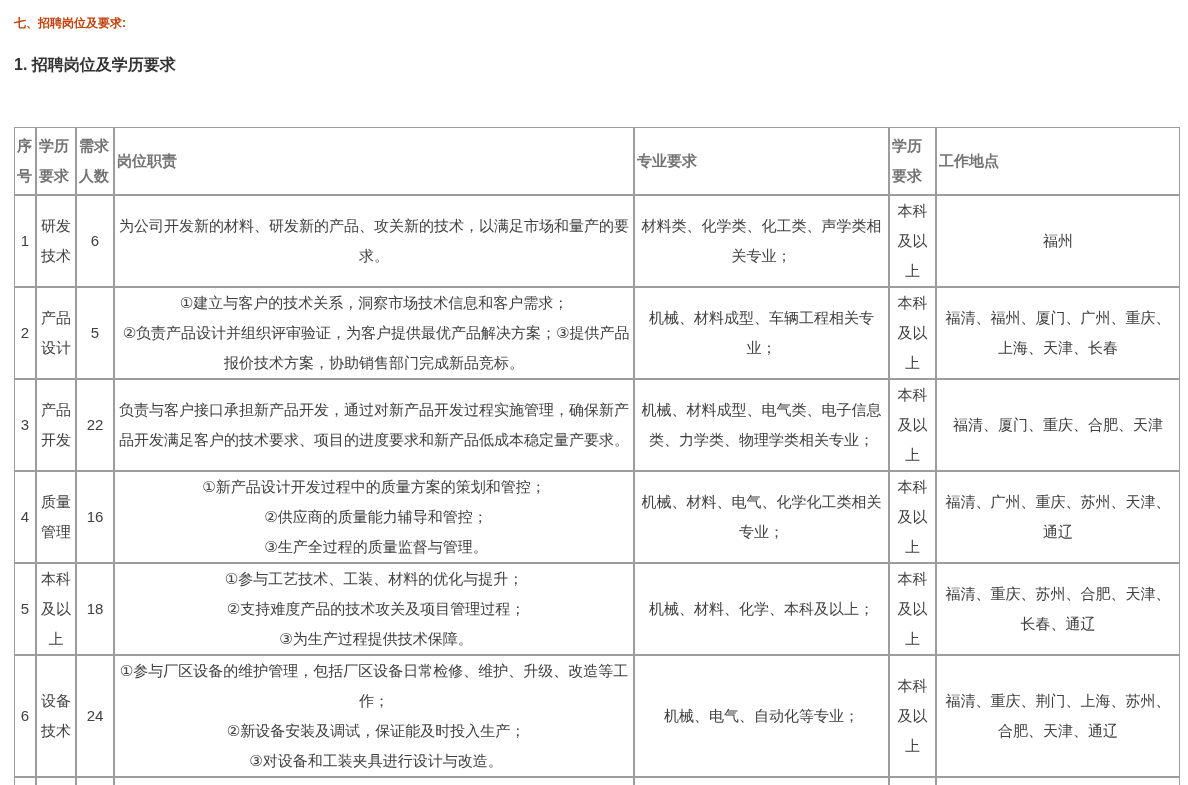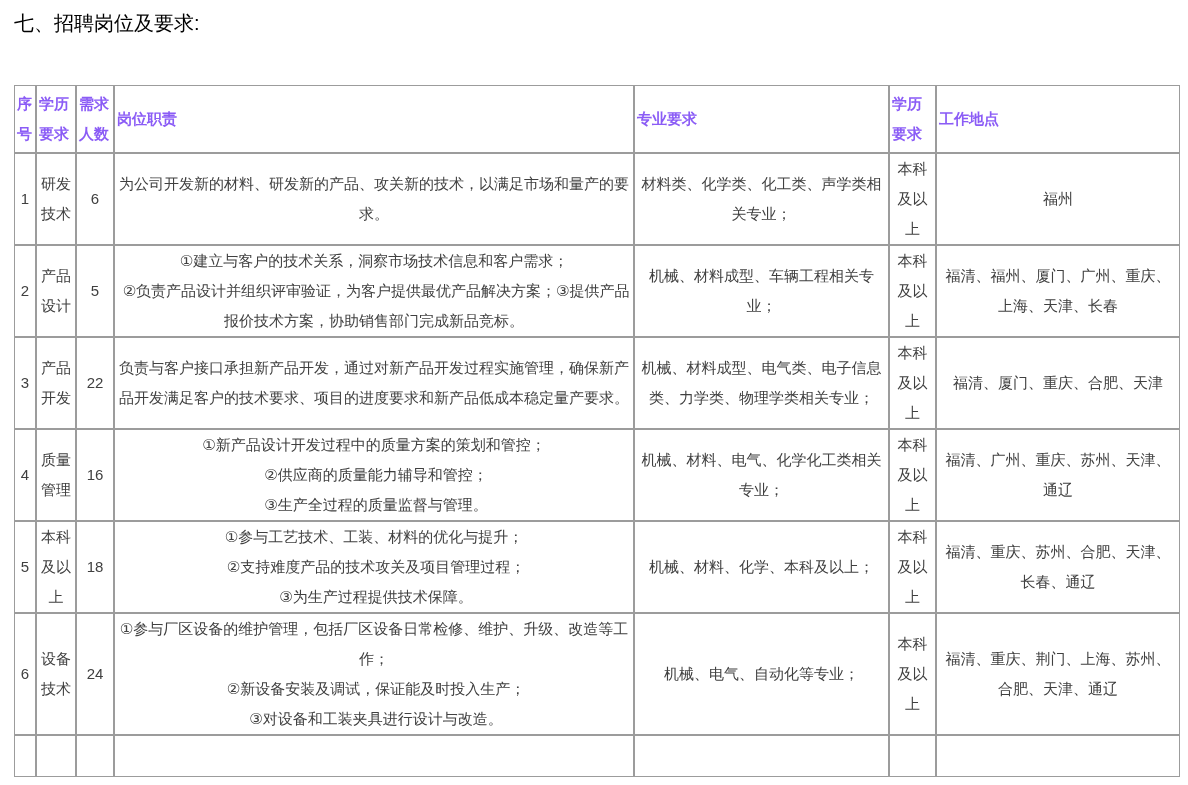--- a/index.html
+++ b/index.html
@@ -12,24 +12,24 @@
     height: 785px;
     overflow: hidden;
     font-family: "Liberation Sans", "DejaVu Sans", sans-serif;
     color: #404040;
   }
   .doc {
     padding: 12px 10px 0 14px;
   }
   .h1 {
     margin: 0;
-    font-size: 20px;
+    font-size: 12px;
     line-height: 22px;
-    font-weight: normal;
-    color: #000000;
+    font-weight: bold;
+    color: #c2410c;
   }
   .h2 {
     margin: 20px 0 0 0;
     font-size: 16px;
     line-height: 22px;
     font-weight: bold;
     color: #333333;
   }
   table.recruit {
     margin-top: 51px;
@@ -44,40 +44,41 @@
     font-size: 15px;
     line-height: 30px;
     padding: 0 2px;
     vertical-align: middle;
     text-align: left;
     word-break: break-all;
     overflow: hidden;
   }
   table.recruit th {
     font-weight: bold;
-    color: #8b5cf6;
+    color: #737373;
     height: 66px;
   }
   table.recruit td {
     font-weight: normal;
     color: #404040;
     text-align: center;
   }
   td.duty {
     white-space: pre-wrap;
   }
   tr.partial td {
     height: 40px;
   }
 </style>
 </head>
 <body>
 
 <div class="doc">
   <p class="h1">七、招聘岗位及要求:</p>
+  <p class="h2">1. 招聘岗位及学历要求</p>
 
   <table class="recruit">
     <colgroup>
       <col style="width:22px">
       <col style="width:40px">
       <col style="width:38px">
       <col style="width:520px">
       <col style="width:255px">
       <col style="width:47px">
       <col style="width:244px">

